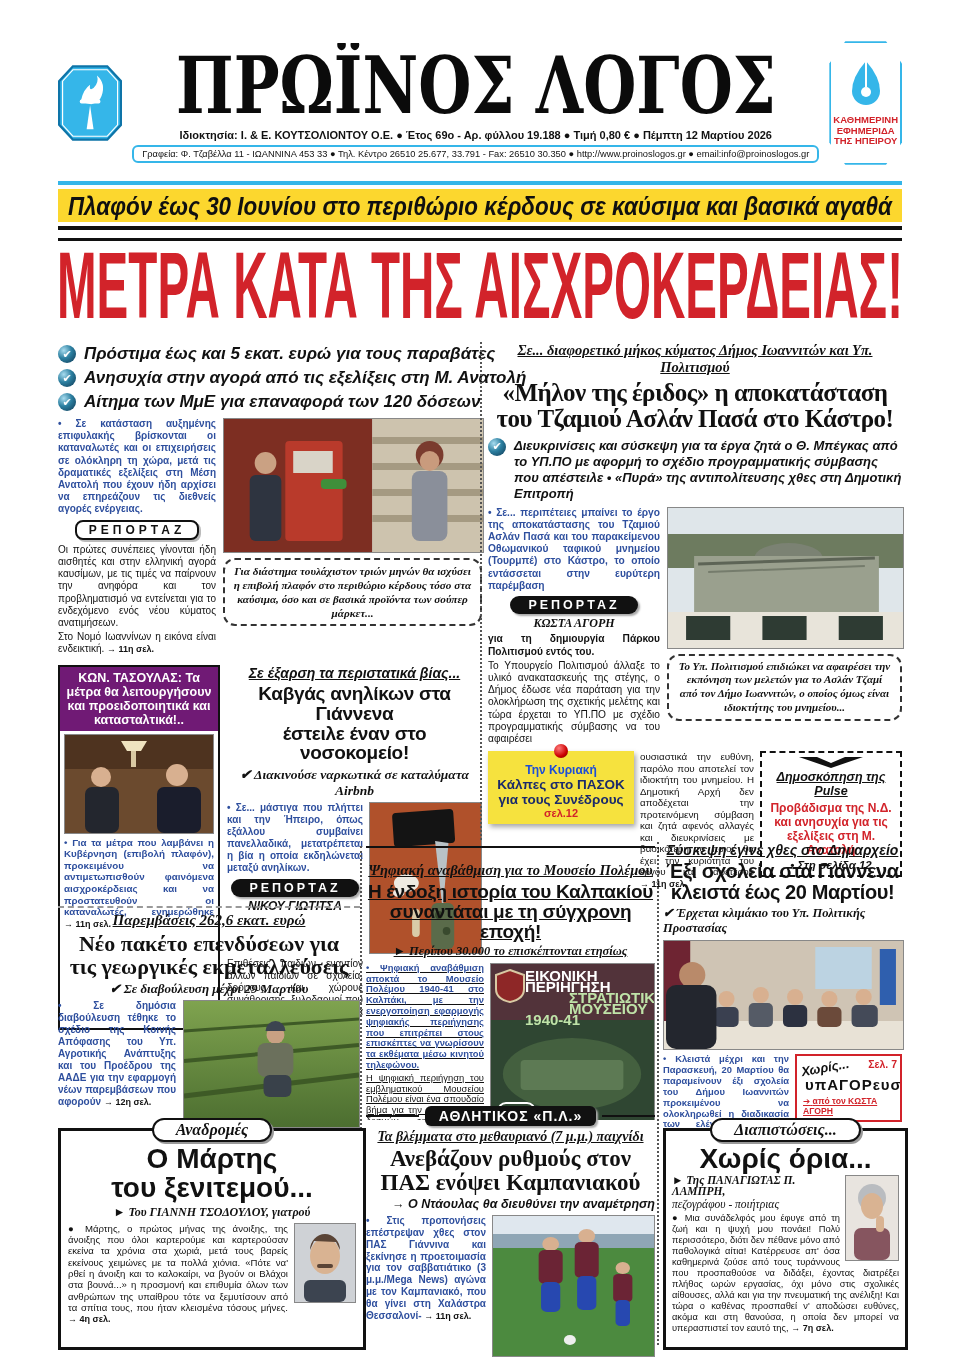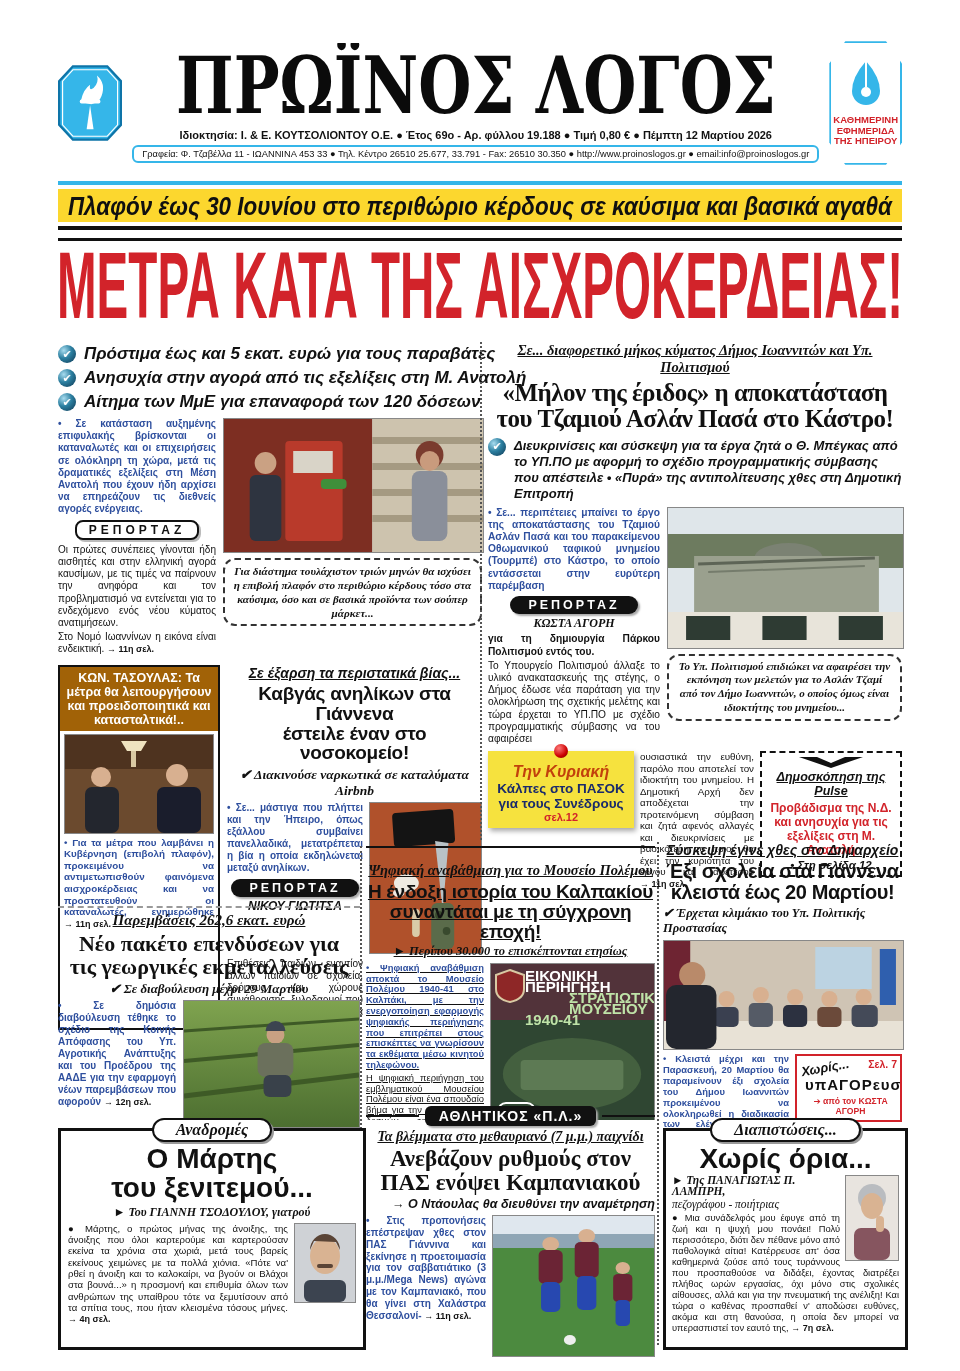--- a/index.html
+++ b/index.html
@@ -39,21 +39,21 @@
   .vdiv{border-left:2px dotted #555;width:0;}
   
   .leftcol{left:58px;top:340px;width:424px;}
   .bullet-row{display:flex;align-items:center;gap:8px;margin:4px 0;}
   .bullet-row .bt{font-size:17px;font-weight:bold;font-style:italic;white-space:nowrap;}
   .lead-row{display:flex;gap:7px;margin-top:6px;}
   .lead-text{width:158px;font-size:10px;line-height:12.2px;}
   .lead-right{flex:1;}
   
   .tas{width:158px;border:2px solid #111;background:#fff;}
-  .tas .tt{background:#a16207;color:#fff;font-weight:bold;font-size:12.5px;line-height:14px;text-align:center;padding:4px 3px;}
+  .tas .tt{background:#701a75;color:#fff;font-weight:bold;font-size:12.5px;line-height:14px;text-align:center;padding:4px 3px;}
   .tas .tb{padding:3px 4px;font-size:9.8px;line-height:11.6px;}
   
   .rightcol{left:488px;top:342px;width:414px;}
   .r-row1{display:flex;gap:7px;margin-top:5px;}
   .r-row2{display:flex;gap:6px;margin-top:6px;align-items:flex-start;}
   .sticky{width:138px;background:#f6e23e;box-shadow:2px 3px 5px rgba(0,0,0,.35);position:relative;
           text-align:center;padding:12px 4px 5px 4px;}
   .sticky .pin{position:absolute;top:-7px;left:50%;margin-left:-7px;width:14px;height:14px;border-radius:50%;
                background:radial-gradient(circle at 35% 30%,#ff7a7a,#c00 60%,#600);}
   .pulse{width:128px;border:2px dashed #111;padding:4px 5px;text-align:center;position:relative;}
@@ -251,21 +251,21 @@
             <rect x="94" y="108" width="44" height="24" fill="#2e3b33"></rect>
             <rect x="170" y="108" width="44" height="24" fill="#2e3b33"></rect>
           </svg>
         </div>
         <div class="capbox" style="margin-top:5px;font-size:11px;">Το Υπ. Πολιτισμού επιδιώκει να αφαιρέσει την εκπόνηση των μελετών για το Ασλάν Τζαμί από τον Δήμο Ιωαννιτών, ο οποίος όμως είναι ιδιοκτήτης του μνημείου...</div>
       </div>
     </div>
     <div class="r-row2">
       <div class="sticky">
         <div class="pin"></div>
-        <div style="color:#c2410c;font-style:italic;font-weight:bold;font-size:16px;">Την Κυριακή</div>
+        <div style="color:#1d4ed8;font-weight:bold;font-size:12px;">Την Κυριακή</div>
         <div style="color:#1a2a6b;font-weight:bold;font-size:13.5px;">Κάλπες στο ΠΑΣΟΚ</div>
         <div style="color:#1a2a6b;font-weight:bold;font-size:13.5px;">για τους Συνέδρους</div>
         <div style="color:#d2232a;font-weight:bold;font-size:11px;">σελ.12</div>
       </div>
       <div style="flex:1;font-size:9.8px;line-height:11.5px;">
         <p class="just" style="margin:0;">
           <span>ουσιαστικά την ευθύνη, παρόλο που αποτελεί τον ιδιοκτήτη του μνημείου. Η Δημοτική Αρχή δεν αποδέχεται την προτεινόμενη σύμβαση και ζητά αφενός αλλαγές και διευκρινίσεις με βασικότερη το ποιος θα έχει την κυριότητα του έργου και αφετέρου</span> <span class="pref">→ 11η σελ.</span>
         </p>
       </div>
       <div class="pulse">
@@ -383,21 +383,21 @@
       <div style="width:126px;font-size:9.4px;line-height:10.9px;">
         <p class="blue just" style="margin:0;">
           <span>• Κλειστά μέχρι και την Παρασκευή, 20 Μαρτίου θα παραμείνουν έξι σχολεία του Δήμου Ιωαννιτών προκειμένου να ολοκληρωθεί η διαδικασία των ελέγχων και να διαπιστωθεί αν τα συγκεκριμένα</span> <span class="pref" style="color:#111;">→ 11η σελ.</span>
         </p>
       </div>
       <div style="flex:1;">
         <div class="ypag">
           <div style="position:absolute;right:3px;top:2px;color:#d2232a;font-weight:bold;font-size:10.5px;">Σελ. 7</div>
           <div style="position:absolute;left:4px;top:4px;font-style:italic;font-weight:bold;font-size:13px;transform:rotate(-10deg);">Χωρίς...</div>
           <div style="position:absolute;left:8px;top:20px;font-weight:bold;font-size:15px;letter-spacing:1px;">υπΑΓΟΡευσΗ</div>
-          <div style="position:absolute;left:6px;bottom:4px;right:2px;color:#d2232a;font-weight:bold;font-size:8.6px;text-align:center;">
+          <div style="position:absolute;left:6px;bottom:4px;right:2px;color:#d2232a;font-weight:bold;font-size:8.6px;text-align:left;text-decoration:underline;">
             <span style="color:#d2232a;">➔</span> <span>από τον ΚΩΣΤΑ ΑΓΟΡΗ</span>
           </div>
         </div>
       </div>
     </div>
   </div>
 
   <div class="abs boxart" style="left:58px;top:1128px;width:302px;height:216px;">
     <div style="text-align:center;margin-top:-13px;"><span class="oval">Αναδρομές</span></div>
     <div class="hl" style="font-size:28px;margin-top:2px;">

